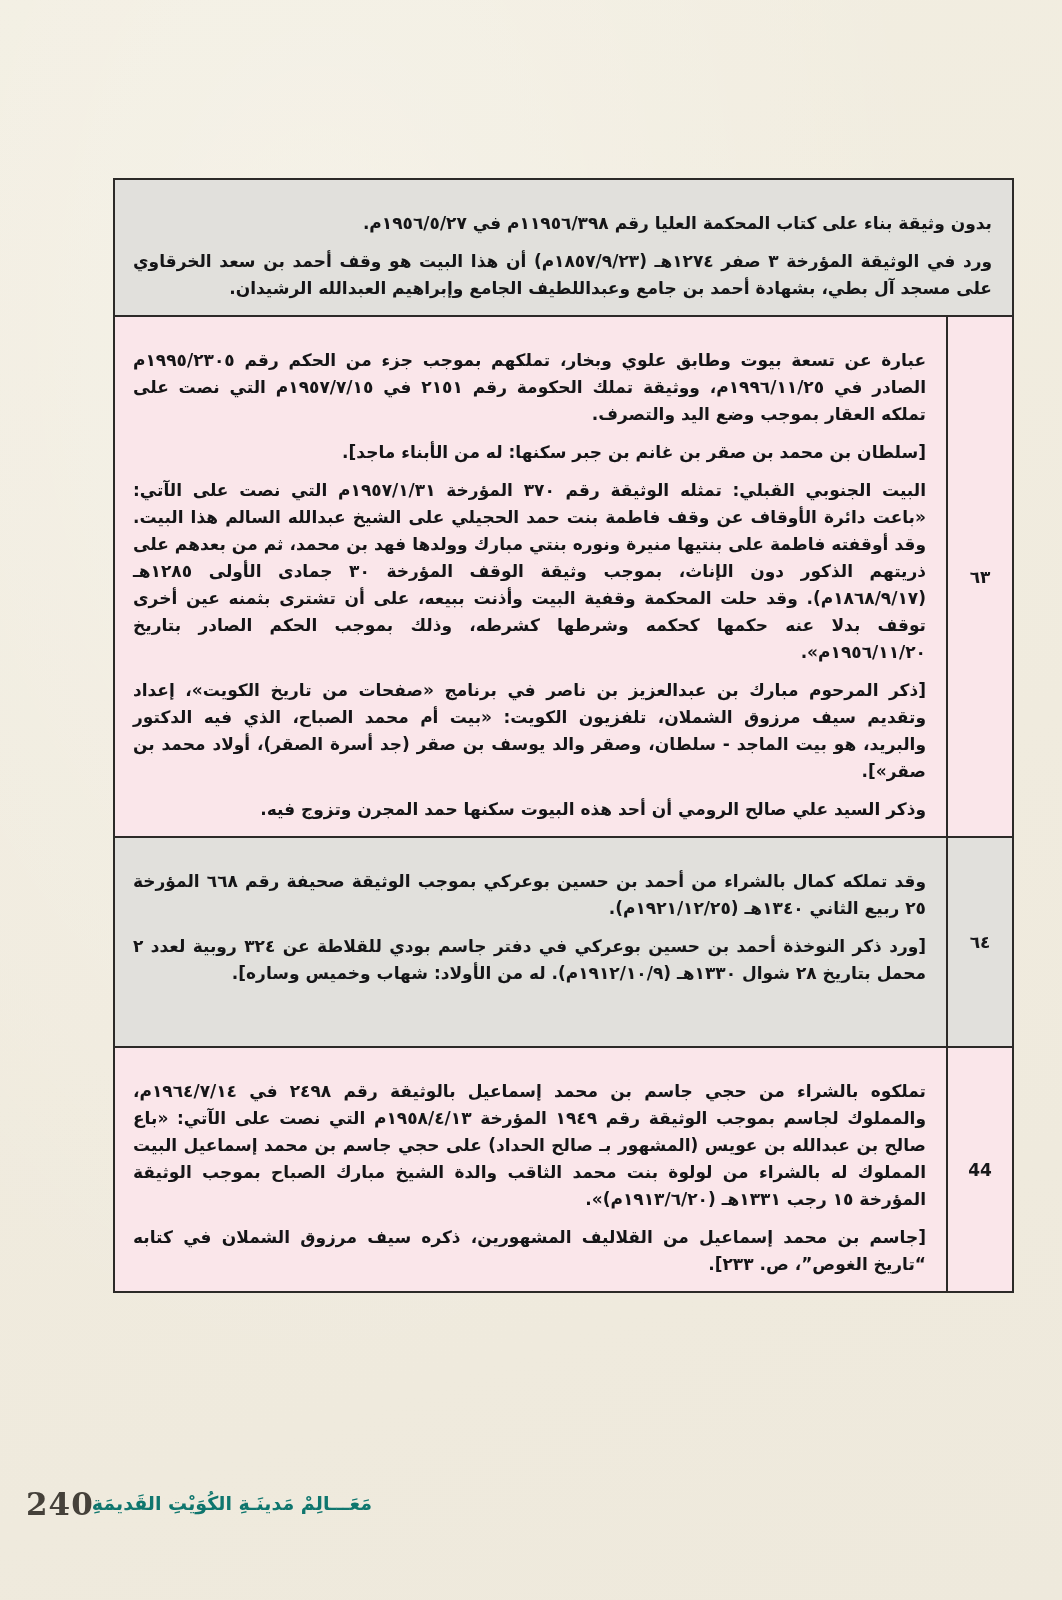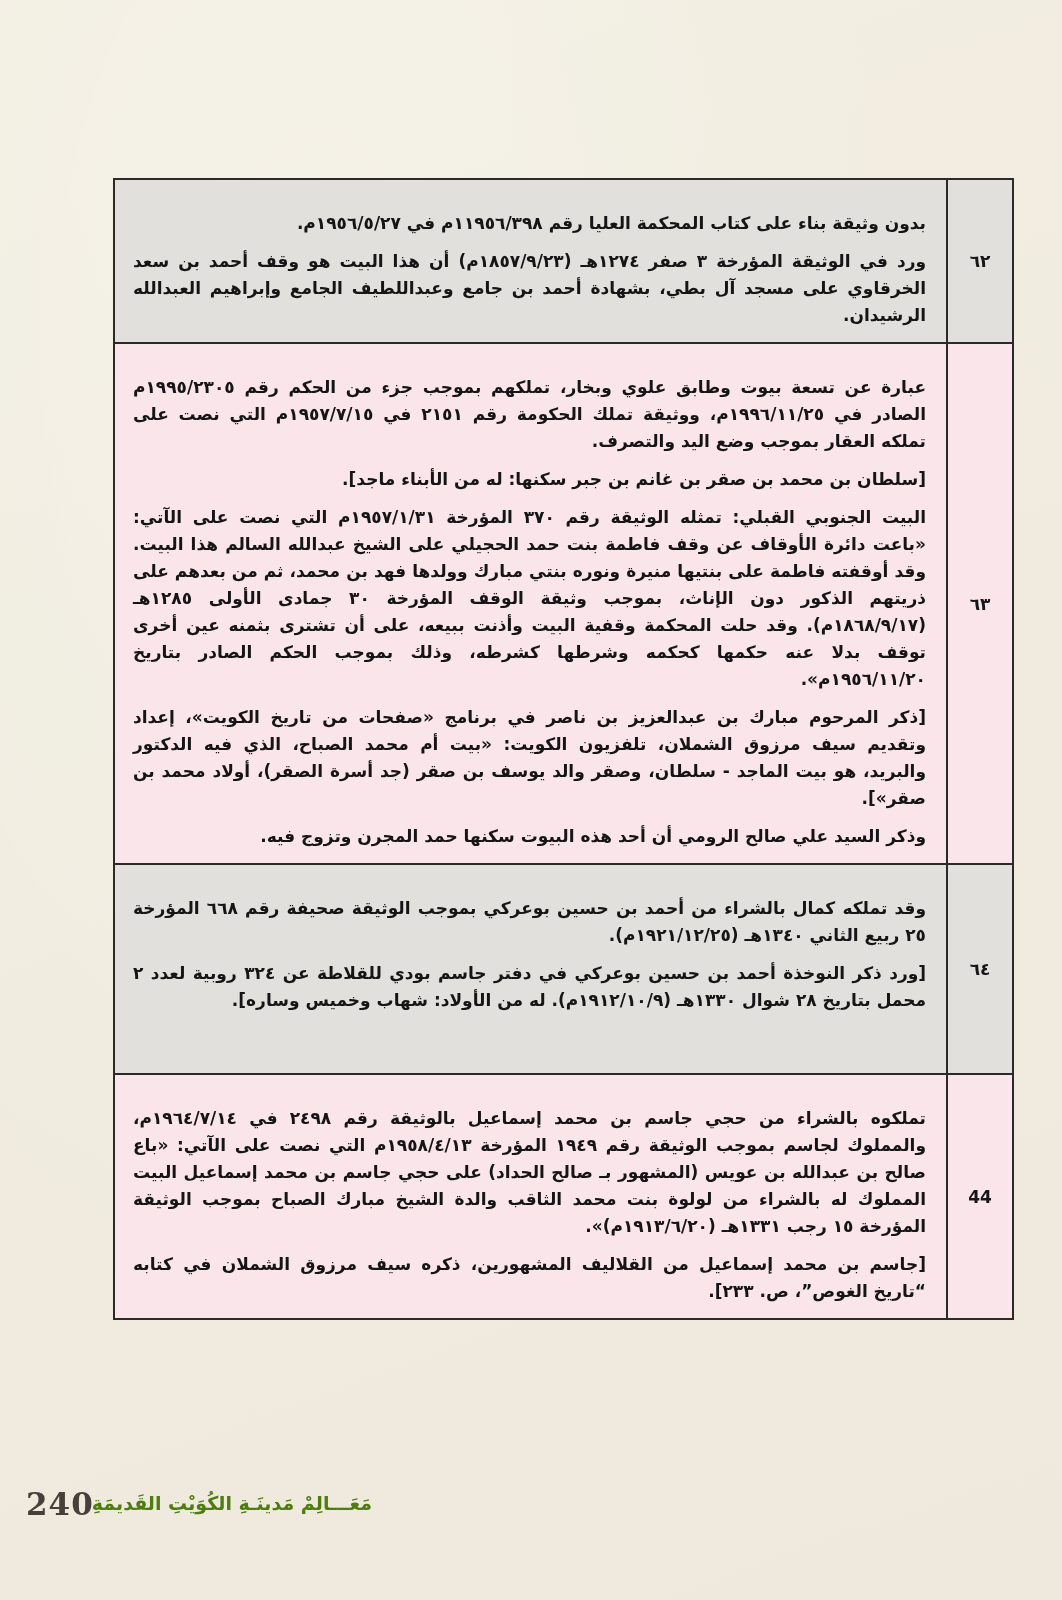--- a/index.html
+++ b/index.html
@@ -92,31 +92,30 @@
   }
   .book-title {
     position: absolute;
     left: 112px;
     top: 12px;
     width: 260px;
     direction: rtl;
     text-align: left;
     font-size: 19px;
     font-weight: 700;
-    color: #4d7c0f;
+    color: #0f766e;
     white-space: nowrap;
   }
 </style>
 </head>
 <body>
 
 <div class="doc-table" lang="ar">
 
   <div class="row gray row-62">
-    <div class="num-cell">٦٢</div>
     <div class="content-cell">
       <p>بدون وثيقة بناء على كتاب المحكمة العليا رقم ١١٩٥٦/٣٩٨م في ١٩٥٦/٥/٢٧م.</p>
       <p>ورد في الوثيقة المؤرخة ٣ صفر ١٢٧٤هـ (١٨٥٧/٩/٢٣م) أن هذا البيت هو وقف أحمد بن سعد الخرقاوي على مسجد آل بطي، بشهادة أحمد بن جامع وعبداللطيف الجامع وإبراهيم العبدالله الرشيدان.</p>
     </div>
   </div>
 
   <div class="row pink row-63">
     <div class="num-cell">٦٣</div>
     <div class="content-cell">
       <p>عبارة عن تسعة بيوت وطابق علوي وبخار، تملكهم بموجب جزء من الحكم رقم ١٩٩٥/٢٣٠٥م الصادر في ١٩٩٦/١١/٢٥م، ووثيقة تملك الحكومة رقم ٢١٥١ في ١٩٥٧/٧/١٥م التي نصت على تملكه العقار بموجب وضع اليد والتصرف.</p>

